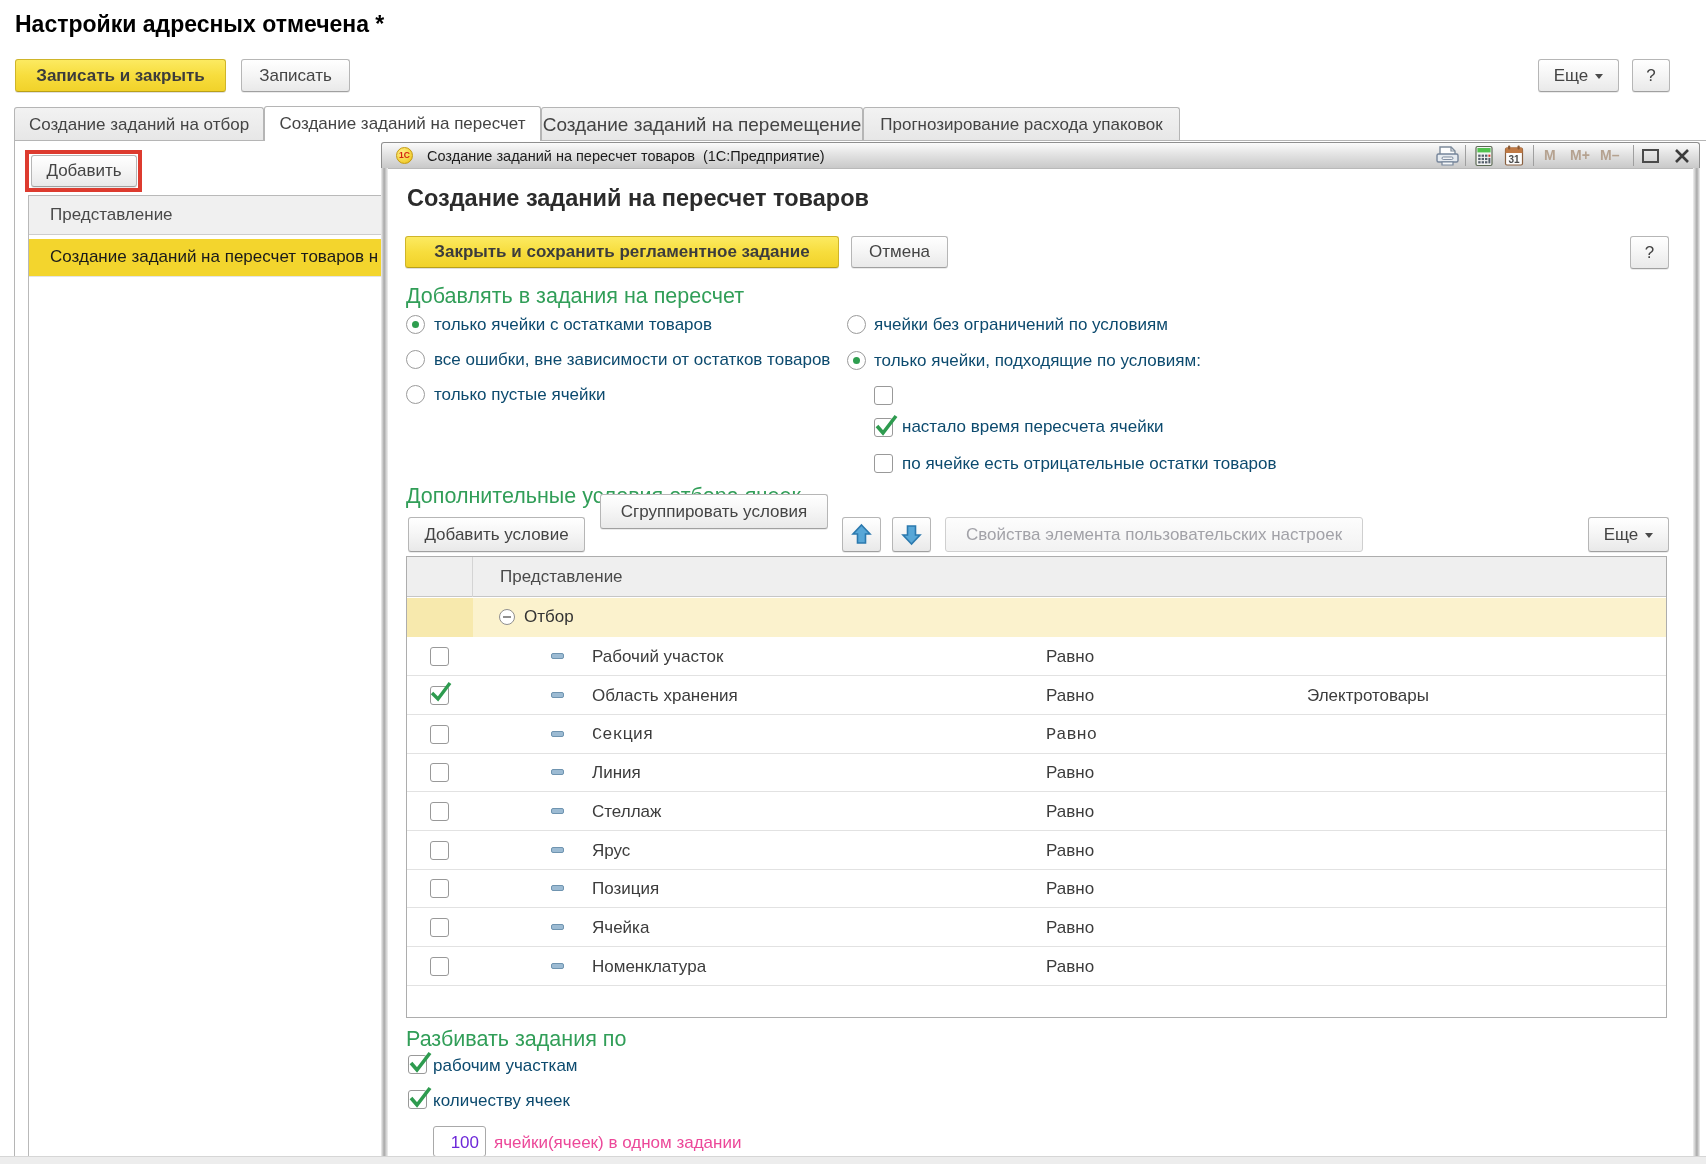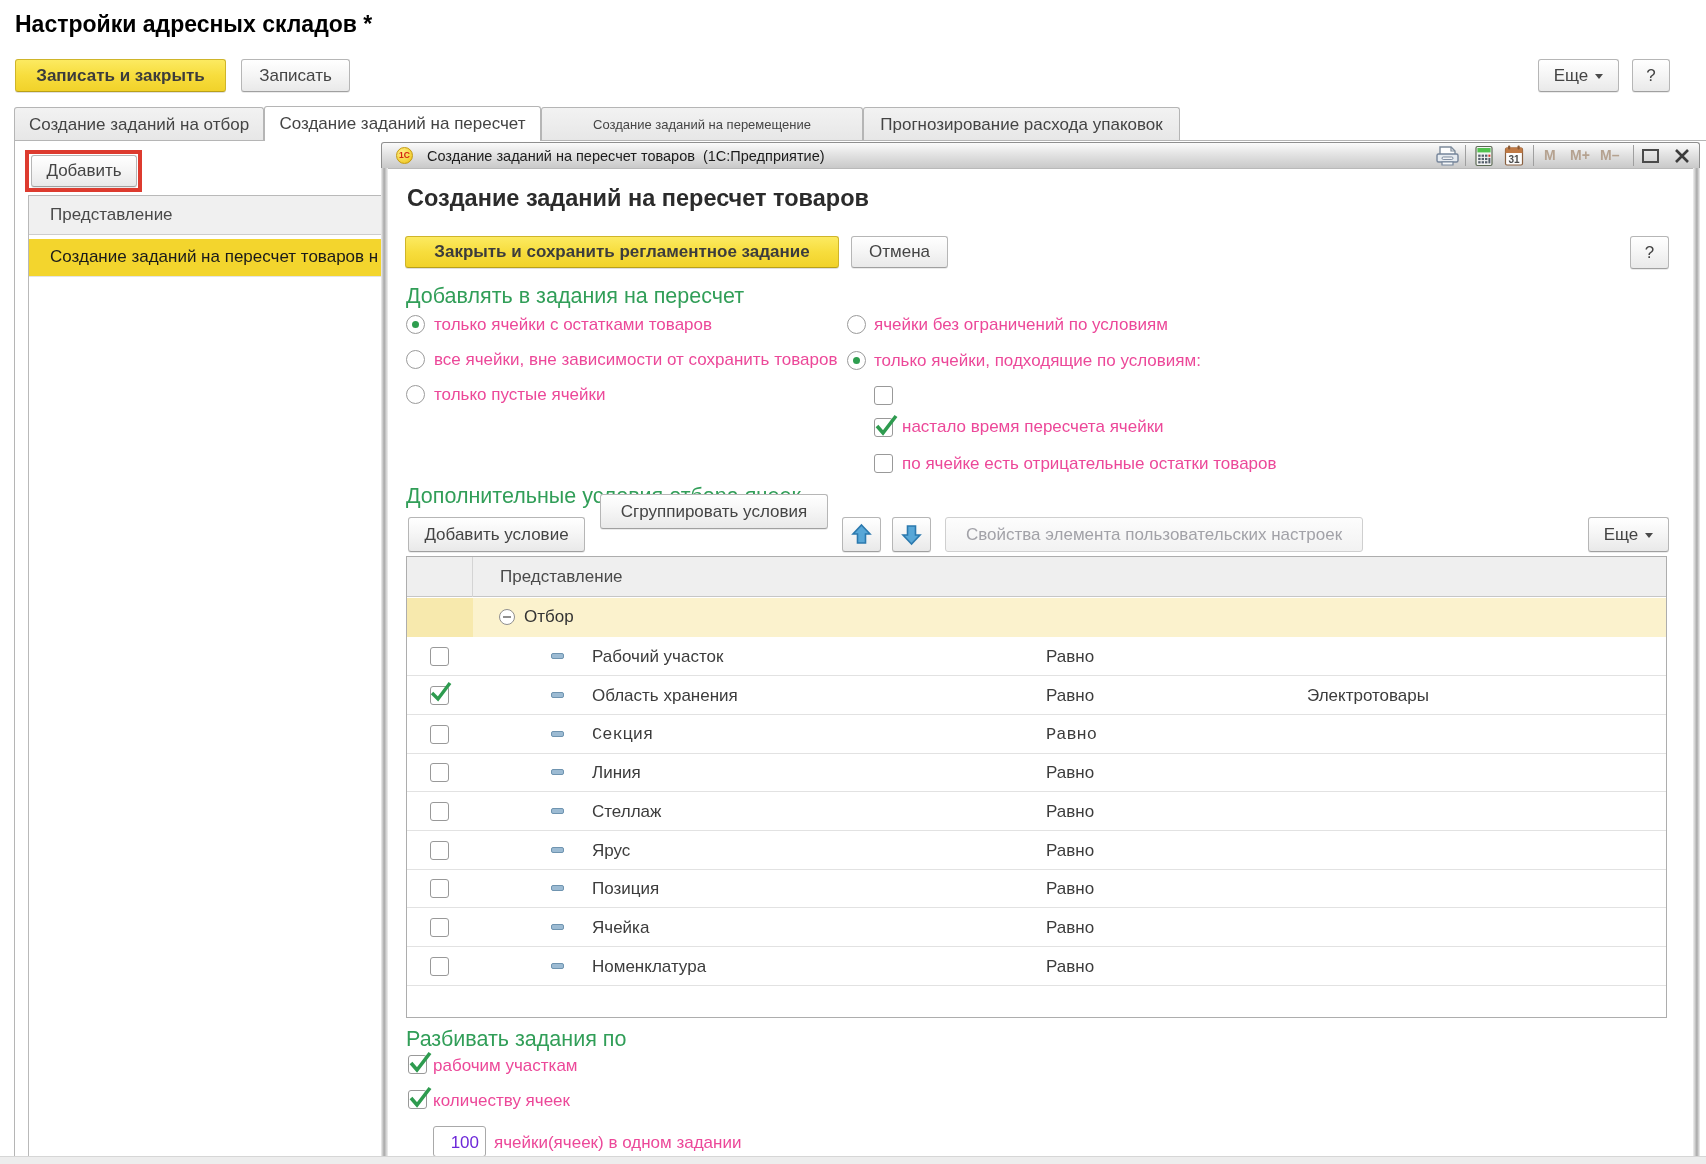--- a/index.html
+++ b/index.html
@@ -23,49 +23,49 @@
     border:1px solid #cfb52a;
     border-bottom-color:#b9a018;
     border-radius:3px;
     color:#3c3c3c;
     font-weight:bold;
     font-size:17px;
     text-align:center;
     box-shadow:0 1px 0 rgba(0,0,0,0.12);
   }
   .green-h { position:absolute; color:#319e58; font-size:21.5px; }
-  .lbl { position:absolute; color:#ec4899; font-size:17px; white-space:nowrap; }
+  .lbl { position:absolute; color:#0c4a6e; font-size:17px; white-space:nowrap; }
   .radio { position:absolute; width:19px; height:19px; border:1px solid #9b9b9b; border-radius:50%; background:#fff; }
   .radio.sel::after { content:""; position:absolute; left:5px; top:5px; width:7px; height:7px; border-radius:50%; background:#2e9e4f; }
   .cb { position:absolute; width:19px; height:19px; border:1px solid #999; border-radius:3px; background:#fff; }
   .caret { display:inline-block; width:0; height:0; border-left:4px solid transparent; border-right:4px solid transparent; border-top:5px solid #4a4a4a; vertical-align:middle; margin-left:7px; }
   .vline { position:absolute; width:1px; background:#c0c0c0; }
   .trow { position:absolute; left:0; width:100%; height:39px; border-bottom:1px solid #e2e2e2; }
   .tcb { position:absolute; left:23px; top:10px; width:19px; height:19px; border:1px solid #999; border-radius:3px; background:#fff; }
   .tchk { position:absolute; left:21px; top:4px; }
   .dash { position:absolute; left:144px; top:16px; width:13px; height:6px; background:#9cbbd3; border:1px solid #6f94b0; border-radius:2px; }
   .tname { position:absolute; left:185px; top:10px; font-size:17px; color:#3c3c3c; }
   .teq { position:absolute; left:639px; top:10px; font-size:17px; color:#3c3c3c; }
   .tval { position:absolute; left:900px; top:10px; font-size:17px; color:#3c3c3c; }
 </style>
 </head>
 <body>
 
-<div class="abs" style="left:15px;top:11px;font-size:23px;font-weight:bold;color:#000;">Настройки адресных складов *</div>
+<div class="abs" style="left:15px;top:11px;font-size:23px;font-weight:bold;color:#000;">Настройки адресных отмечена *</div>
 
 <div class="btn-yellow" style="left:15px;top:59px;width:211px;height:33px;line-height:31px;">Записать и закрыть</div>
 <div class="btn" style="left:241px;top:59px;width:109px;height:33px;line-height:31px;">Записать</div>
 
 <div class="btn" style="left:1538px;top:59px;width:81px;height:33px;line-height:31px;">Еще<span class="caret"></span></div>
 <div class="btn" style="left:1632px;top:59px;width:38px;height:33px;line-height:31px;">?</div>
 
 <div class="abs" style="left:14px;top:140px;width:1692px;height:1px;background:#b5b5b5;"></div>
 <div class="abs tab" style="left:14px;top:107px;width:250px;height:33px;background:linear-gradient(#f2f2f2,#e7e7e7);border:1px solid #b5b5b5;border-bottom:0;border-radius:3px 3px 0 0;color:#444;font-size:17px;text-align:center;line-height:33px;">Создание заданий на отбор</div>
 <div class="abs tab" style="left:264px;top:106px;width:277px;height:35px;background:#fff;border:1px solid #b5b5b5;border-bottom:0;border-radius:3px 3px 0 0;color:#444;font-size:17px;text-align:center;line-height:34px;z-index:2;">Создание заданий на пересчет</div>
-<div class="abs tab" style="left:541px;top:107px;width:322px;height:33px;background:linear-gradient(#f2f2f2,#e7e7e7);border:1px solid #b5b5b5;border-bottom:0;border-radius:3px 3px 0 0;color:#444;font-size:13px;text-align:center;line-height:33px;">Создание заданий на перемещение</div>
+<div class="abs tab" style="left:541px;top:107px;width:322px;height:33px;background:linear-gradient(#f2f2f2,#e7e7e7);border:1px solid #b5b5b5;border-bottom:0;border-radius:3px 3px 0 0;color:#444;font-size:19px;text-align:center;line-height:33px;">Создание заданий на перемещение</div>
 <div class="abs tab" style="left:863px;top:107px;width:317px;height:33px;background:linear-gradient(#f2f2f2,#e7e7e7);border:1px solid #b5b5b5;border-bottom:0;border-radius:3px 3px 0 0;color:#444;font-size:17px;text-align:center;line-height:33px;">Прогнозирование расхода упаковок</div>
 
 <div class="vline" style="left:14px;top:140px;height:1016px;background:#b5b5b5;"></div>
 
 <div class="abs" style="left:25px;top:150px;width:117px;height:42px;border:4px solid #dd3b2f;"></div>
 <div class="btn" style="left:31px;top:155px;width:106px;height:32px;line-height:30px;">Добавить</div>
 
 <div class="abs" style="left:28px;top:195px;width:355px;height:961px;border-left:1px solid #b9b9b9;border-top:1px solid #b9b9b9;background:#fff;">
   <div style="position:absolute;left:0;top:0;width:100%;height:39px;background:#f0f0f0;border-bottom:1px solid #cdcdcd;">
     <div style="position:absolute;left:21px;top:9px;font-size:17px;color:#4a4a4a;">Представление</div>
@@ -142,21 +142,21 @@
 
   <div class="btn-yellow" style="left:405px;top:236px;width:434px;height:32px;line-height:30px;">Закрыть и сохранить регламентное задание</div>
   <div class="btn" style="left:851px;top:236px;width:97px;height:32px;line-height:30px;">Отмена</div>
   <div class="btn" style="left:1630px;top:236px;width:39px;height:33px;line-height:31px;">?</div>
 
   <div class="green-h" style="left:406px;top:284px;">Добавлять в задания на пересчет</div>
 
   <div class="radio sel" style="left:406px;top:315px;"></div>
   <div class="lbl" style="left:434px;top:315px;">только ячейки с остатками товаров</div>
   <div class="radio" style="left:406px;top:350px;"></div>
-  <div class="lbl" style="left:434px;top:350px;">все ячейки, вне зависимости от сохранить товаров</div>
+  <div class="lbl" style="left:434px;top:350px;">все ошибки, вне зависимости от остатков товаров</div>
   <div class="radio" style="left:406px;top:385px;"></div>
   <div class="lbl" style="left:434px;top:385px;">только пустые ячейки</div>
 
   <div class="radio" style="left:847px;top:315px;"></div>
   <div class="lbl" style="left:874px;top:315px;">ячейки без ограничений по условиям</div>
   <div class="radio sel" style="left:847px;top:351px;"></div>
   <div class="lbl" style="left:874px;top:351px;">только ячейки, подходящие по условиям:</div>
 
   <div class="cb" style="left:874px;top:386px;"></div>
   <div class="cb" style="left:874px;top:418px;"></div>

